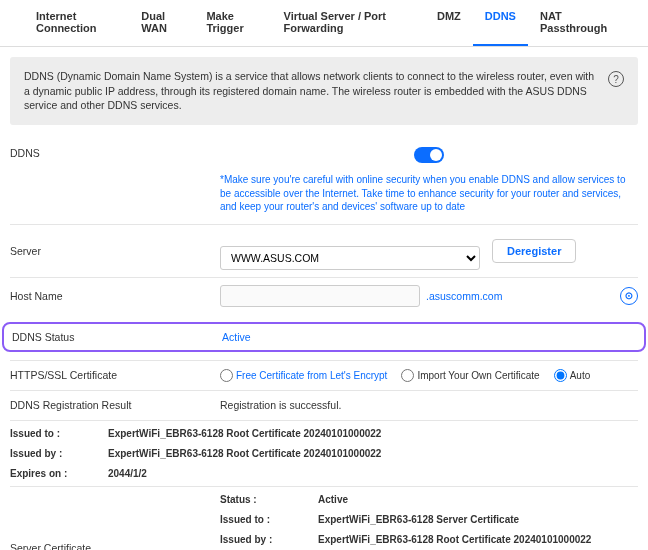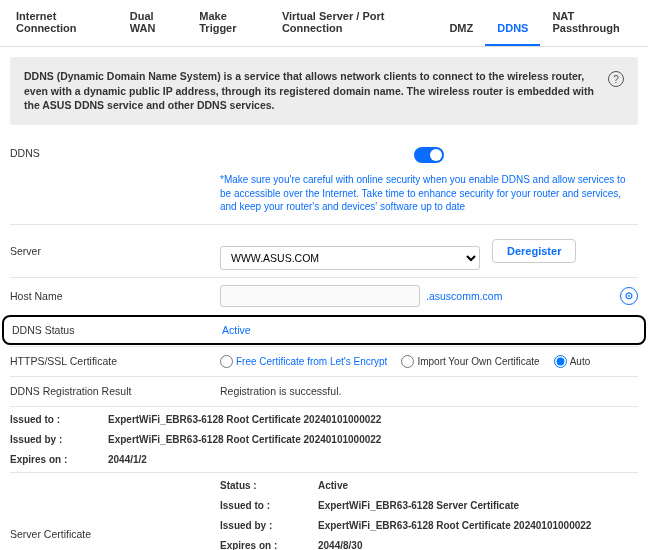--- a/index.html
+++ b/index.html
@@ -7,22 +7,21 @@
       font-family: -apple-system, BlinkMacSystemFont, "Segoe UI", Helvetica, Arial, sans-serif;
       font-size: 11px;
       color: #333;
       background: #fff;
       width: 648px;
     }
     .tabs {
       display: flex;
       gap: 0;
       border-bottom: 1px solid #ddd;
-      padding: 0 4px;
-      align-items: flex-end;
+      padding: 0 24px;
     }
     .tab {
       padding: 10px 12px;
       font-size: 11px;
       font-weight: 600;
       color: #333;
       cursor: pointer;
       border-bottom: 2px solid transparent;
     }
     .tab.active {
@@ -36,21 +35,21 @@
       border-radius: 3px;
       display: flex;
       align-items: flex-start;
       gap: 10px;
     }
     .notice-text {
       flex: 1;
       font-size: 10.5px;
       line-height: 1.4;
       color: #333;
-      font-weight: 700;
+      font-weight: 400;
     }
     .help-icon {
       width: 16px; height: 16px;
       border: 1px solid #555;
       border-radius: 50%;
       display: flex;
       align-items: center;
       justify-content: center;
       font-size: 10px;
       color: #555;
@@ -138,24 +137,24 @@
       border-radius: 50%;
       display: flex;
       align-items: center;
       justify-content: center;
       color: #0b6dff;
       font-size: 10px;
       margin-left: auto;
       font-weight: 600;
     }
     .highlight-row {
-      border: 2px solid #000000;
+      border: 2px solid #8b5cf6;
       border-radius: 8px;
       padding: 6px 8px;
-      margin: 1px -8px;
+      margin: 8px -8px;
     }
     .status-active { color: #0b6dff; }
     .radio-line label {
       display: inline-flex;
       align-items: center;
       gap: 3px;
       margin-right: 8px;
       font-size: 10px;
       cursor: pointer;
     }
@@ -176,21 +175,21 @@
     .ddns-row { align-items: flex-start; padding-top:10px; padding-bottom:10px;}
     .ddns-right { display:flex; flex-direction:column; }
   </style>
 </head>
 <body>
 
 <div class="tabs">
   <div class="tab">Internet Connection</div>
   <div class="tab">Dual WAN</div>
   <div class="tab">Make Trigger</div>
-  <div class="tab">Virtual Server / Port Connection</div>
+  <div class="tab">Virtual Server / Port Forwarding</div>
   <div class="tab">DMZ</div>
   <div class="tab active">DDNS</div>
   <div class="tab">NAT Passthrough</div>
 </div>
 
 <div class="notice">
   <div class="notice-text">DDNS (Dynamic Domain Name System) is a service that allows network clients to connect to the wireless router, even with a dynamic public IP address, through its registered domain name. The wireless router is embedded with the ASUS DDNS service and other DDNS services.</div>
   <div class="help-icon">?</div>
 </div>
 

